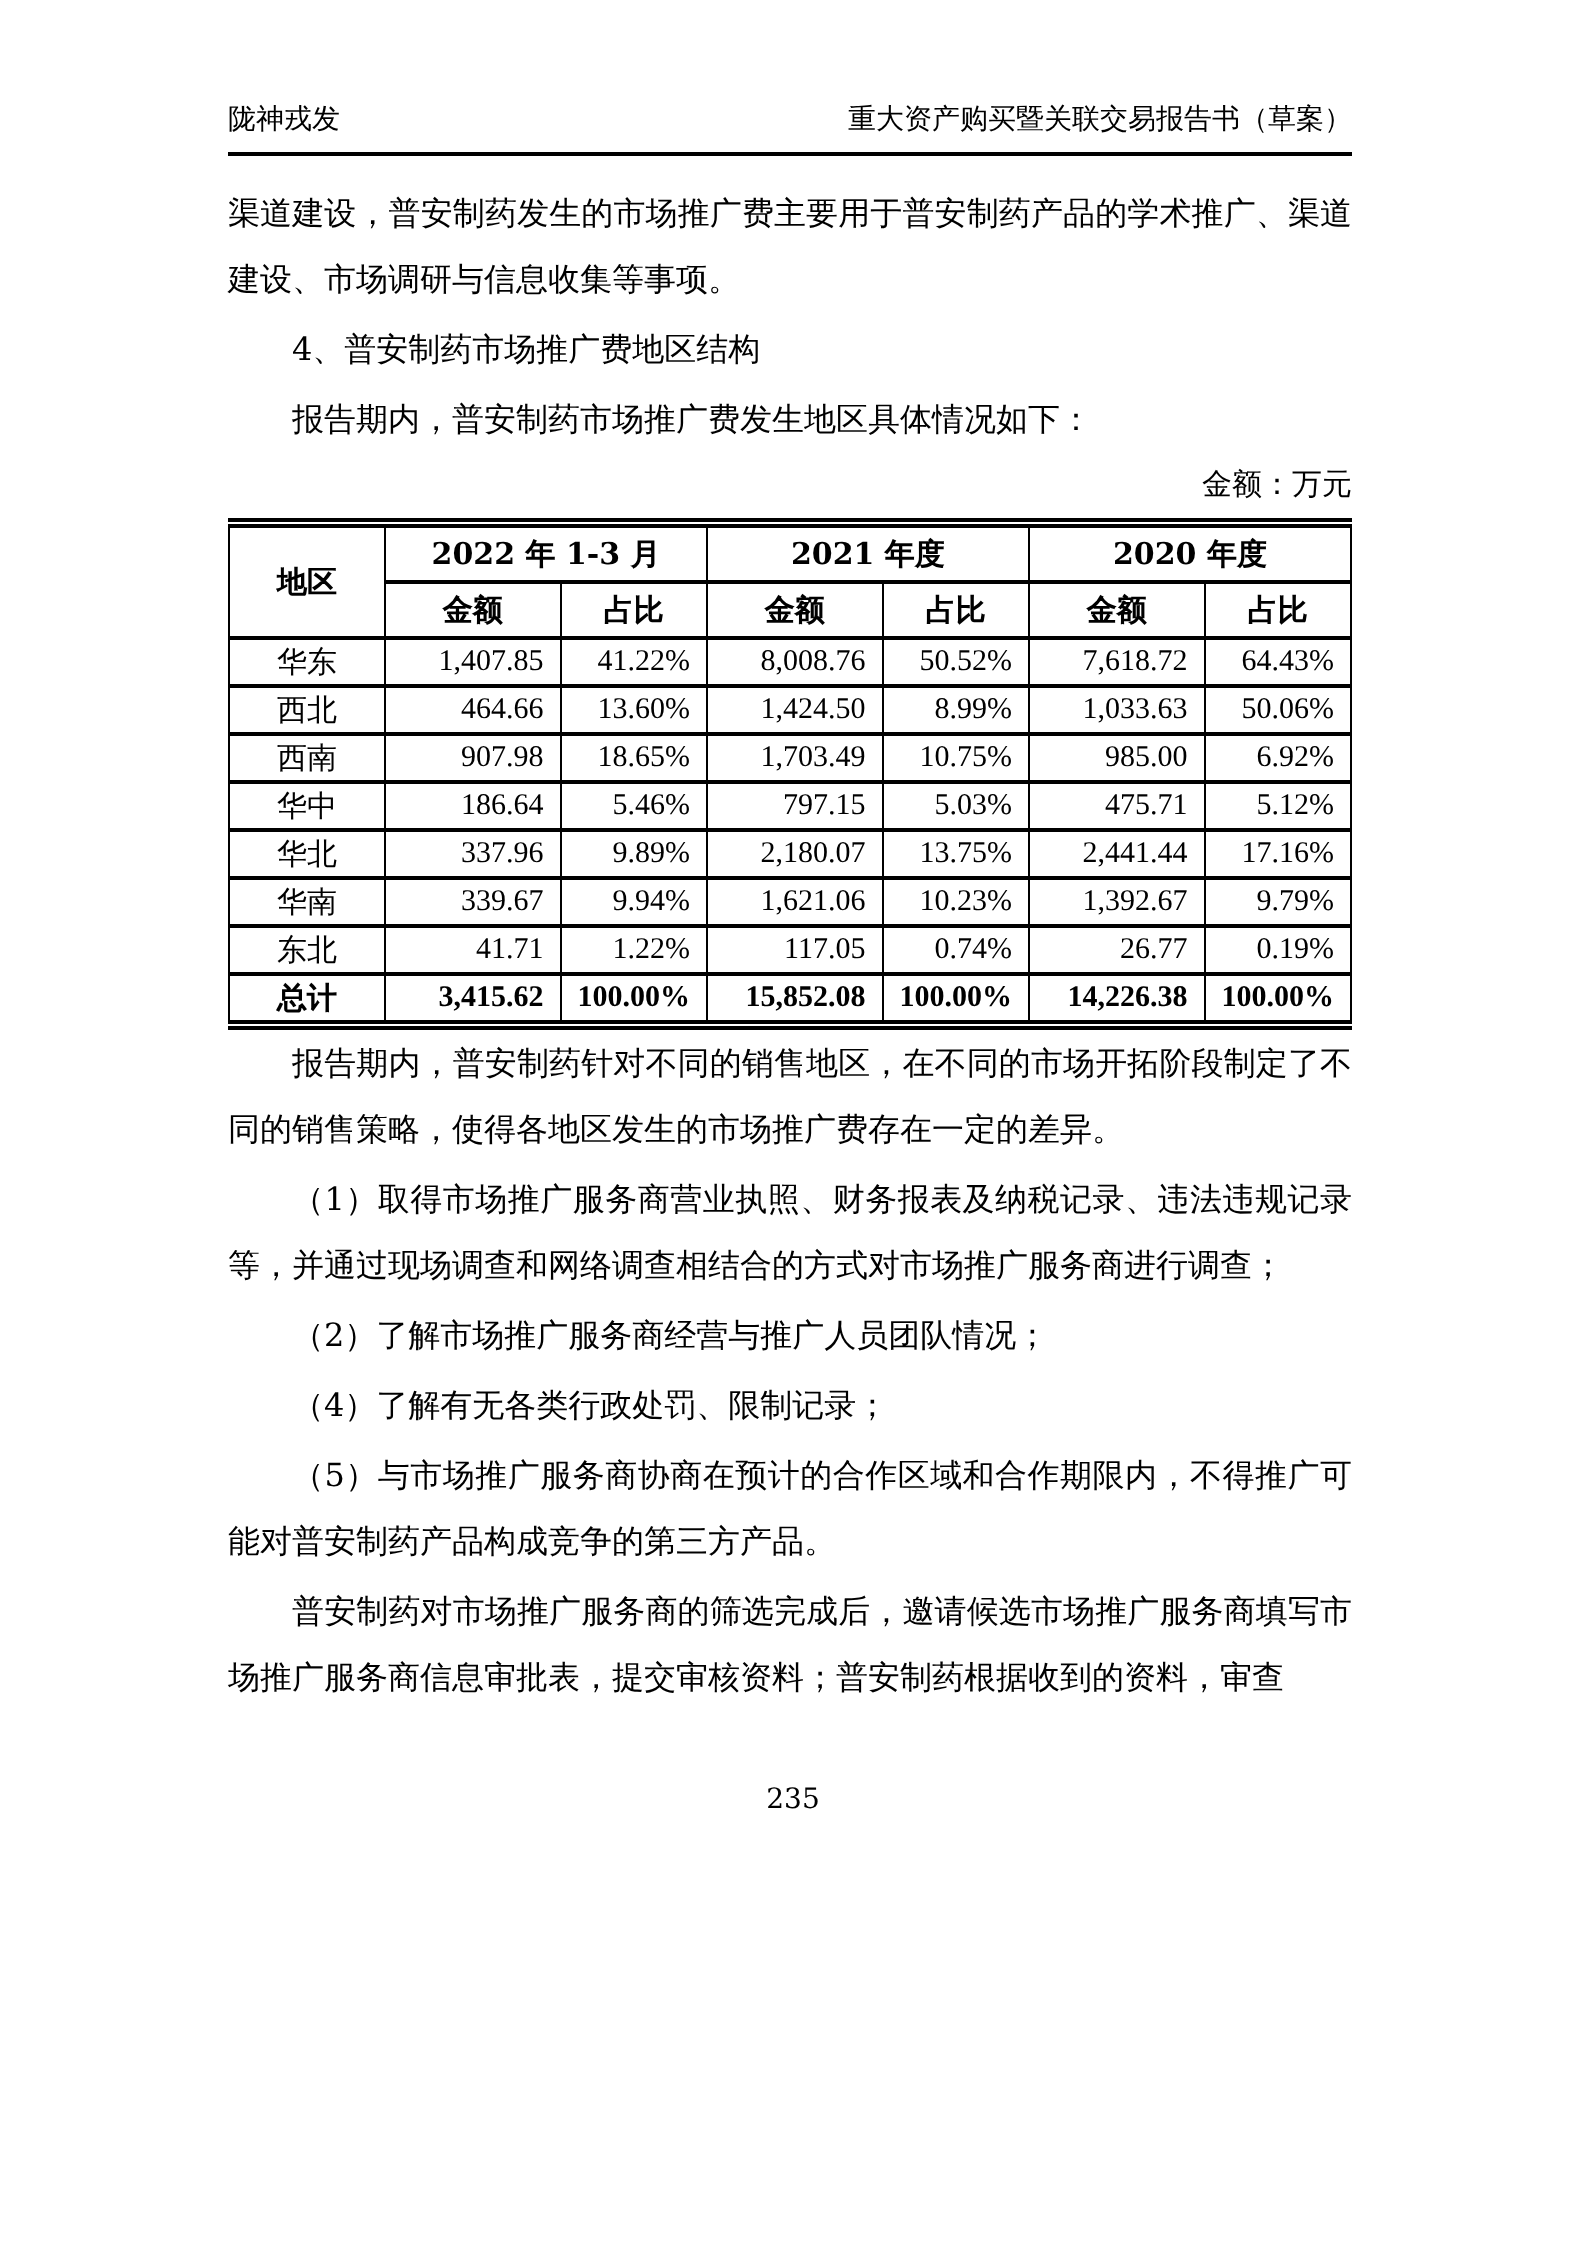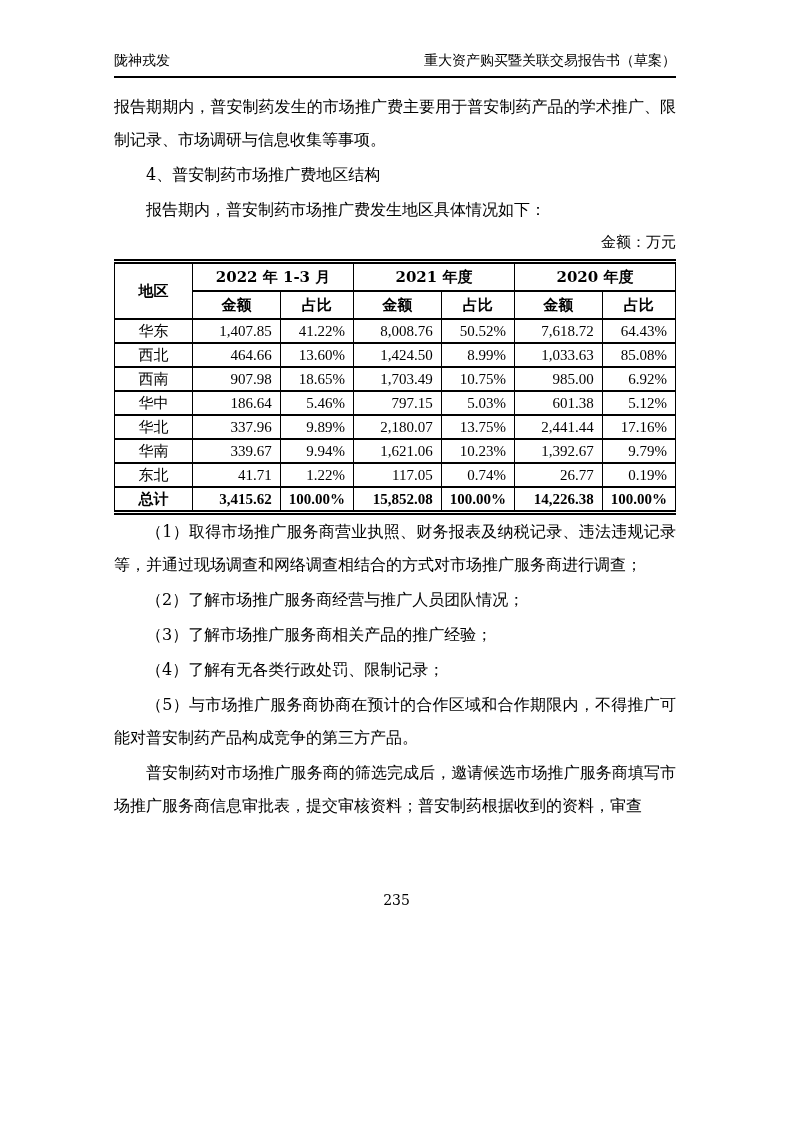--- a/index.html
+++ b/index.html
@@ -80,21 +80,21 @@
 <body>
 
 <div class="page">
 
   <div class="running-header">
     <span>陇神戎发</span>
     <span>重大资产购买暨关联交易报告书（草案）</span>
   </div>
 
   <div class="content">
-    <p>报告期期内，普安制药发生的市场推广费主要用于普安制药产品的学术推广、限制记录、市场调研与信息收集等事项。</p>
+    <p>渠道建设，普安制药发生的市场推广费主要用于普安制药产品的学术推广、渠道建设、市场调研与信息收集等事项。</p>
     <p class="indent heading">4、普安制药市场推广费地区结构</p>
     <p class="indent">报告期内，普安制药市场推广费发生地区具体情况如下：</p>
 
     <div class="unit-line">金额：万元</div>
 
     <table class="region-table">
       <colgroup>
         <col style="width:14.2%">
         <col style="width:15.7%">
           <col style="width:12.9%">
@@ -129,38 +129,38 @@
             <td class="num">7,618.72</td>
             <td class="num">64.43%</td>
           </tr>
           <tr>
             <td class="region">西北</td>
             <td class="num">464.66</td>
             <td class="num">13.60%</td>
             <td class="num">1,424.50</td>
             <td class="num">8.99%</td>
             <td class="num">1,033.63</td>
-            <td class="num">85.08%</td>
+            <td class="num">50.06%</td>
           </tr>
           <tr>
             <td class="region">西南</td>
             <td class="num">907.98</td>
             <td class="num">18.65%</td>
             <td class="num">1,703.49</td>
             <td class="num">10.75%</td>
             <td class="num">985.00</td>
             <td class="num">6.92%</td>
           </tr>
           <tr>
             <td class="region">华中</td>
             <td class="num">186.64</td>
             <td class="num">5.46%</td>
             <td class="num">797.15</td>
             <td class="num">5.03%</td>
-            <td class="num">601.38</td>
+            <td class="num">475.71</td>
             <td class="num">5.12%</td>
           </tr>
           <tr>
             <td class="region">华北</td>
             <td class="num">337.96</td>
             <td class="num">9.89%</td>
             <td class="num">2,180.07</td>
             <td class="num">13.75%</td>
             <td class="num">2,441.44</td>
             <td class="num">17.16%</td>
@@ -188,23 +188,23 @@
             <td class="num">3,415.62</td>
             <td class="num">100.00%</td>
             <td class="num">15,852.08</td>
             <td class="num">100.00%</td>
             <td class="num">14,226.38</td>
             <td class="num">100.00%</td>
           </tr>
         </tbody>
     </table>
 
+    <p class="indent">报告期内，普安制药针对不同的销售地区，在不同的市场开拓阶段制定了不同的销售策略，使得各地区发生的市场推广费存在一定的差异。</p>
     <p class="indent">（1）取得市场推广服务商营业执照、财务报表及纳税记录、违法违规记录等，并通过现场调查和网络调查相结合的方式对市场推广服务商进行调查；</p>
     <p class="indent">（2）了解市场推广服务商经营与推广人员团队情况；</p>
-    <p class="indent">（3）了解市场推广服务商相关产品的推广经验；</p>
     <p class="indent">（4）了解有无各类行政处罚、限制记录；</p>
     <p class="indent">（5）与市场推广服务商协商在预计的合作区域和合作期限内，不得推广可能对普安制药产品构成竞争的第三方产品。</p>
     <p class="indent">普安制药对市场推广服务商的筛选完成后，邀请候选市场推广服务商填写市场推广服务商信息审批表，提交审核资料；普安制药根据收到的资料，审查</p>
   </div>
 
   <div class="page-footer">
     <span>235</span>
   </div>
 
 </div>

